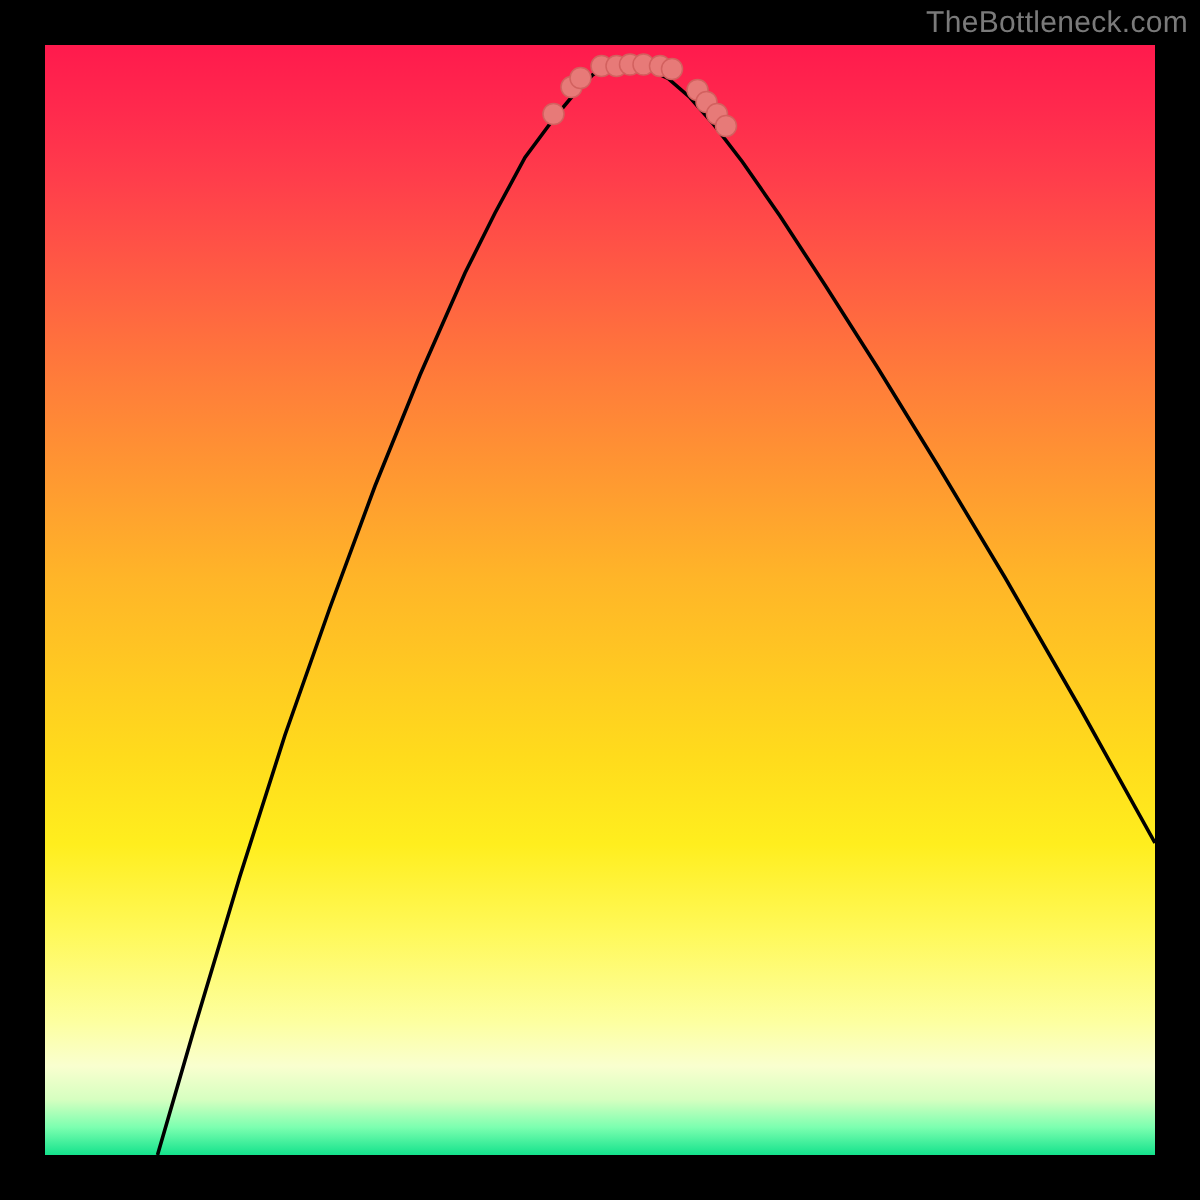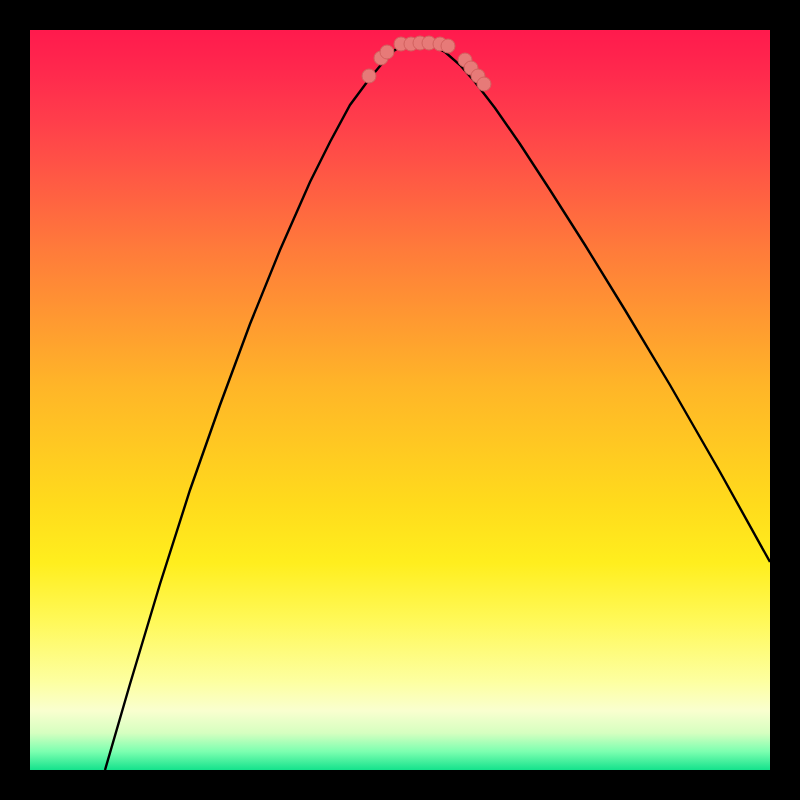--- a/index.html
+++ b/index.html
@@ -65,20 +65,21 @@
     font-weight: 400;
     letter-spacing: 0.2px;
     user-select: none;
   }
 </style>
 </head>
 <body>
 
 <div class="frame">
 
+  <div class="watermark">TheBottleneck.com</div>
 
   <div class="plot">
     <div class="gradient"></div>
     <svg class="curve" viewBox="0 0 740 740" preserveAspectRatio="none">
       <path id="curve-path" fill="none" stroke="#000" stroke-width="2.4" d="M75 740 L100 654 L130 554 L160 460 L190 375 L220 294 L250 220 L280 152 L300 112 L320 75 L340 48 L355 30 L365 20 L375 14 L385 14 L400 15 L415 22 L430 35 L445 52 L465 78 L490 114 L520 160 L555 215 L595 280 L640 355 L690 442 L740 532"></path>
       <g id="markers">
           <circle cx="339" cy="46" r="7" fill="#e77a78" stroke="#d2615f" stroke-width="1"></circle>
           <circle cx="351" cy="28" r="7" fill="#e77a78" stroke="#d2615f" stroke-width="1"></circle>
           <circle cx="357" cy="22" r="7" fill="#e77a78" stroke="#d2615f" stroke-width="1"></circle>
           <circle cx="371" cy="14" r="7" fill="#e77a78" stroke="#d2615f" stroke-width="1"></circle>

